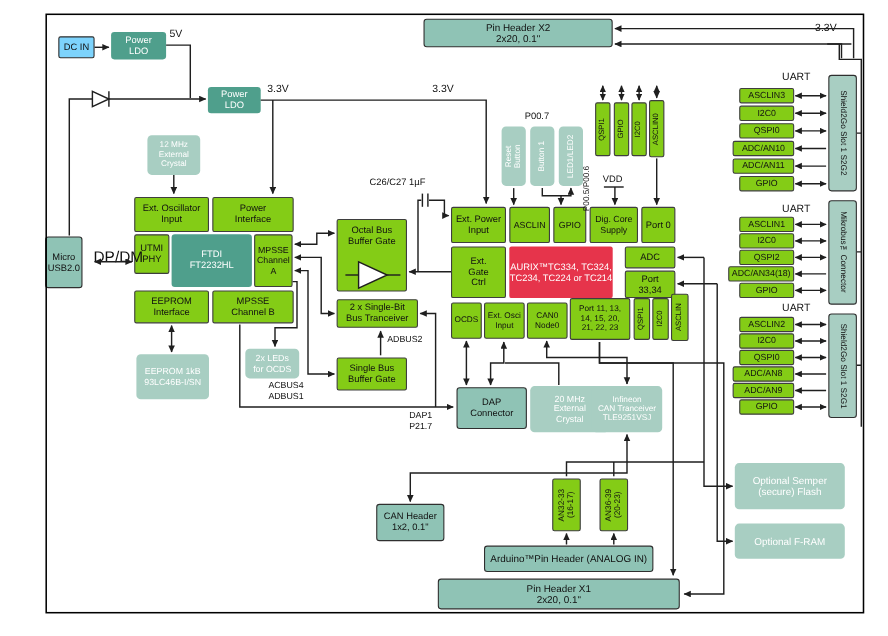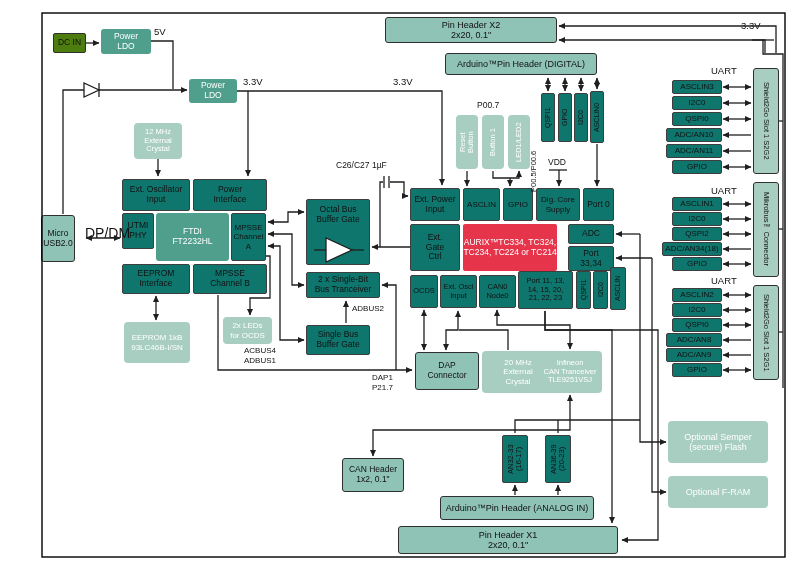--- a/index.html
+++ b/index.html
@@ -1,25 +1,25 @@
 <!DOCTYPE html>
 <html><head>
 <meta charset="utf-8">
 <style>
   html,body{margin:0;padding:0;background:#fff;}
   .canvas{position:relative;width:807px;height:578px;background:#fff;overflow:hidden;
           font-family:"Liberation Sans", sans-serif;color:#111;}
   .box{position:absolute;box-sizing:border-box;display:flex;align-items:center;justify-content:center;
        text-align:center;white-space:pre-line;font-size:8.5px;line-height:1.13;z-index:2;border-radius:2px;}
-  .gray{background:#0f766e;border:1.2px solid #3e3e3e;color:#111;}
+  .gray{background:#84cc16;border:1.2px solid #3e3e3e;color:#111;}
   .t-solid{background:#4f9f8c;color:#fff;border-radius:3px;}
   .t-pale{background:#a8cec2;color:#fff;border-radius:4px;}
   .t-head{background:#8fc3b5;border:1.2px solid #2f2f2f;color:#111;border-radius:3px;}
   .t-conn{background:#a8cec2;border:1.2px solid #2f2f2f;color:#111;border-radius:3px;}
-  .t-light{background:#4d7c0f;border:1.2px solid #2f2f2f;color:#111;}
+  .t-light{background:#7dd3fc;border:1.2px solid #2f2f2f;color:#111;}
   .red{background:#e6344b;color:#fff;border-radius:2px;}
   .v{writing-mode:vertical-rl;transform:rotate(180deg);}
   .vcw{writing-mode:vertical-rl;}
   .fs7{font-size:7px;} .fs75{font-size:7.5px;} .fs8{font-size:8px;} .fs9{font-size:9px;}
   .octal{align-items:flex-start;padding-top:5px;}
   .lbl{position:absolute;font-size:8.5px;color:#111;white-space:pre-line;z-index:3;line-height:1.2;}
   .vlbl{position:absolute;font-size:7.5px;writing-mode:vertical-rl;transform:rotate(180deg);
         display:flex;align-items:center;z-index:3;}
   .note{font-size:9.5px;line-height:1.35;}
   svg.wires{position:absolute;left:0;top:0;z-index:5;pointer-events:none;}
@@ -193,21 +193,20 @@
 Connector</div>
   <div class="box t-pale fs8" style="left:482px;top:351px;width:72px;height:42px">20 MHz
 External
 Crystal</div>
   <div class="box t-pale fs75" style="left:538px;top:351px;width:64px;height:42px">Infineon
 CAN Tranceiver
 TLE9251VSJ</div>
 
   <div class="box t-head fs9" style="left:385px;top:17px;width:172px;height:26px">Pin Header X2
 2x20, 0.1"</div>
-  <div class="box t-head fs9" style="left:445px;top:53px;width:152px;height:22px">Arduino™Pin Header (DIGITAL)</div>
   <div class="box t-head fs9" style="left:440px;top:496px;width:154px;height:24px">Arduino™Pin Header (ANALOG IN)</div>
   <div class="box t-head fs9" style="left:398px;top:526px;width:220px;height:28px">Pin Header X1
 2x20, 0.1"</div>
   <div class="box t-head" style="left:342px;top:458px;width:62px;height:34px">CAN Header
 1x2, 0.1"</div>
   <div class="box gray v fs75" style="left:502px;top:435px;width:26px;height:48px">AN32-33
 (16-17)</div>
   <div class="box gray v fs75" style="left:545px;top:435px;width:26px;height:48px">AN36-39
 (20-23)</div>
 

